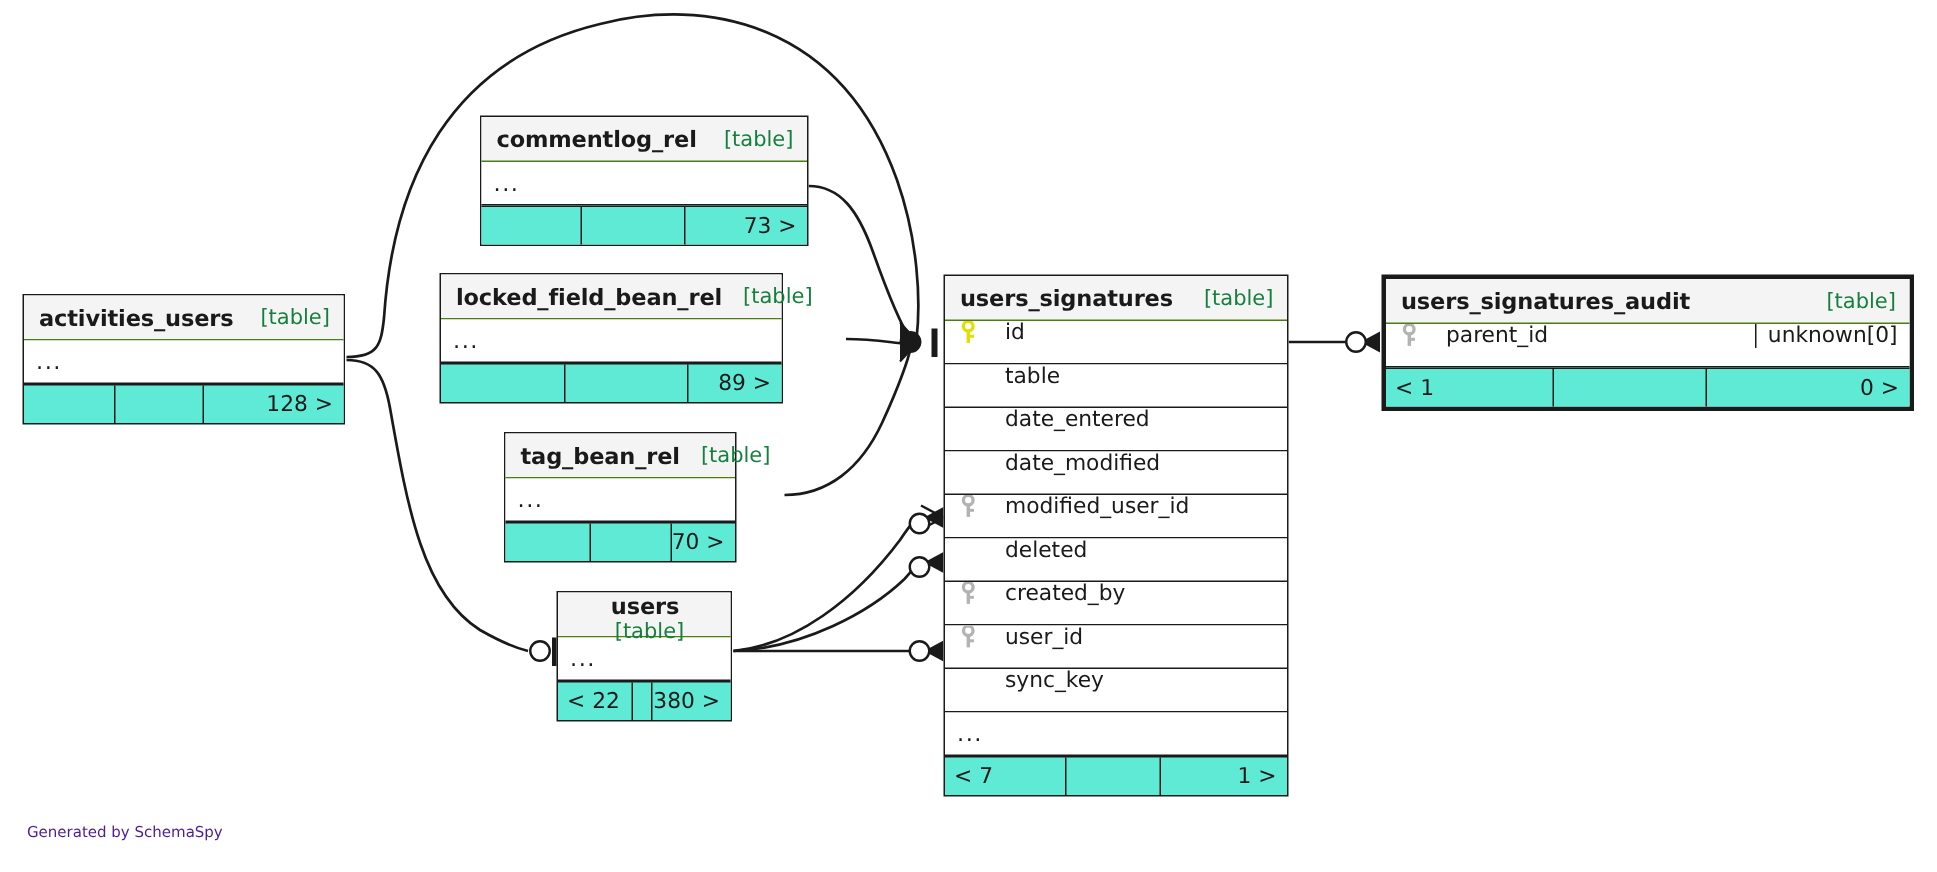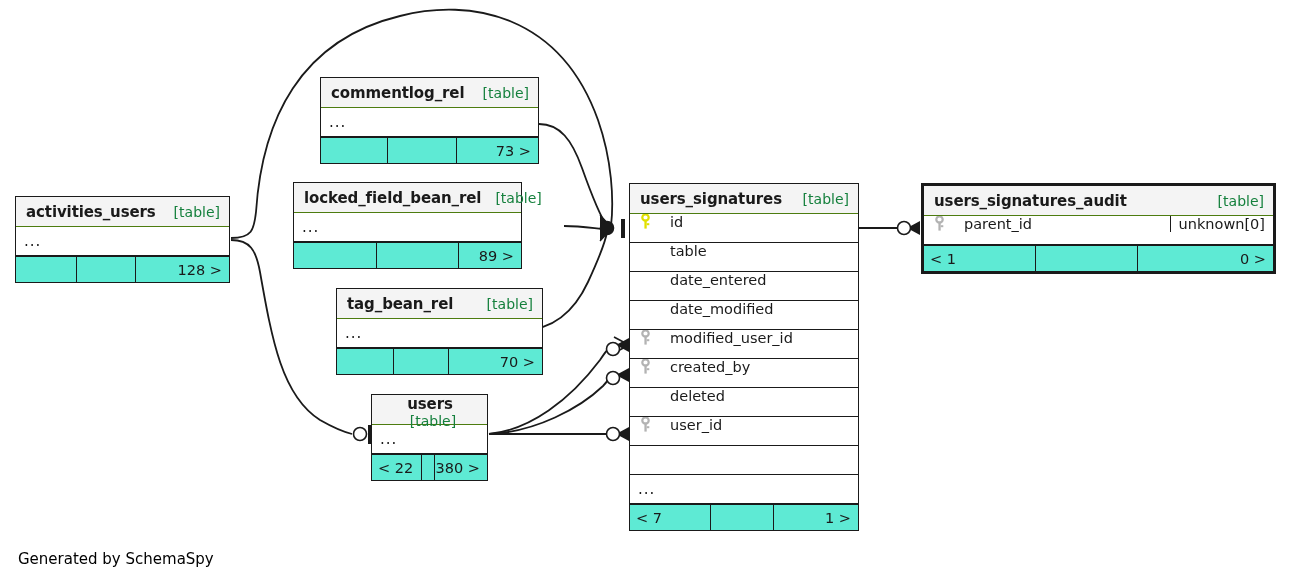--- a/index.html
+++ b/index.html
@@ -121,22 +121,22 @@
 
   .key {
     display: inline-block;
     width: 11px;
     height: 15px;
   }
   .credit {
     position: absolute;
     left: 18px;
     top: 550px;
-    font-size: 15px;
-    color: #000000;
+    font-size: 10px;
+    color: #4c1d95;
     z-index: 3;
     white-space: nowrap;
   }
 </style>
 </head>
 <body>
 
 <div id="canvas">
 
   <svg id="edges" viewBox="0 0 1291 581" xmlns="http://www.w3.org/2000/svg">
@@ -229,21 +229,21 @@
       <span class="ttag">[table]</span>
     </div>
     <div class="row ellipsis">...</div>
     <div class="foot">
       <div class="fc left" style="width:82px"></div>
       <div class="fc mid" style="width:83px"></div>
       <div class="fc right" style="flex:1 1 auto">89 &gt;</div>
     </div>
   </div>
 
-  <div class="tbl" id="t-tag_bean_rel" style="left:336px; top:288px; width:207px;">
+  <div class="tbl" id="t-tag_bean_rel" style="left:336px; top:288px; width:155px;">
     <div class="hdr">
       <span class="tname">tag_bean_rel</span>
       <span class="ttag">[table]</span>
     </div>
     <div class="row ellipsis">...</div>
     <div class="foot">
       <div class="fc left" style="width:56px"></div>
       <div class="fc mid" style="width:56px"></div>
       <div class="fc right" style="flex:1 1 auto">70 &gt;</div>
     </div>
@@ -299,48 +299,49 @@
         <svg class="key" viewBox="0 0 11 15" xmlns="http://www.w3.org/2000/svg">
           <circle cx="5.5" cy="3.5" r="3.2" fill="none" stroke="#b3b3b3" stroke-width="2.2"></circle>
           <rect x="4.4" y="5.6" width="2.3" height="9" fill="#b3b3b3"></rect>
           <rect x="6.7" y="9.2" width="2.6" height="2" fill="#b3b3b3"></rect>
         </svg>
       </span>
       <span class="ncell">modified_user_id</span>
     </div>
 
     <div class="row">
+      <span class="kcell"></span>
+      <span class="ncell">deleted</span>
+    </div>
+
+    <div class="row">
       <span class="kcell">
         <svg class="key" viewBox="0 0 11 15" xmlns="http://www.w3.org/2000/svg">
           <circle cx="5.5" cy="3.5" r="3.2" fill="none" stroke="#b3b3b3" stroke-width="2.2"></circle>
           <rect x="4.4" y="5.6" width="2.3" height="9" fill="#b3b3b3"></rect>
           <rect x="6.7" y="9.2" width="2.6" height="2" fill="#b3b3b3"></rect>
         </svg>
       </span>
       <span class="ncell">created_by</span>
     </div>
 
     <div class="row">
-      <span class="kcell"></span>
-      <span class="ncell">deleted</span>
-    </div>
-
-    <div class="row">
       <span class="kcell">
         <svg class="key" viewBox="0 0 11 15" xmlns="http://www.w3.org/2000/svg">
           <circle cx="5.5" cy="3.5" r="3.2" fill="none" stroke="#b3b3b3" stroke-width="2.2"></circle>
           <rect x="4.4" y="5.6" width="2.3" height="9" fill="#b3b3b3"></rect>
           <rect x="6.7" y="9.2" width="2.6" height="2" fill="#b3b3b3"></rect>
         </svg>
       </span>
       <span class="ncell">user_id</span>
     </div>
 
     <div class="row">
       <span class="kcell"></span>
+      <span class="ncell">sync_key</span>
     </div>
 
     <div class="row ellipsis">...</div>
 
     <div class="foot">
       <div class="fc left" style="width:80px">&lt; 7</div>
       <div class="fc mid" style="width:64px"></div>
       <div class="fc right" style="flex:1 1 auto">1 &gt;</div>
     </div>
   </div>

